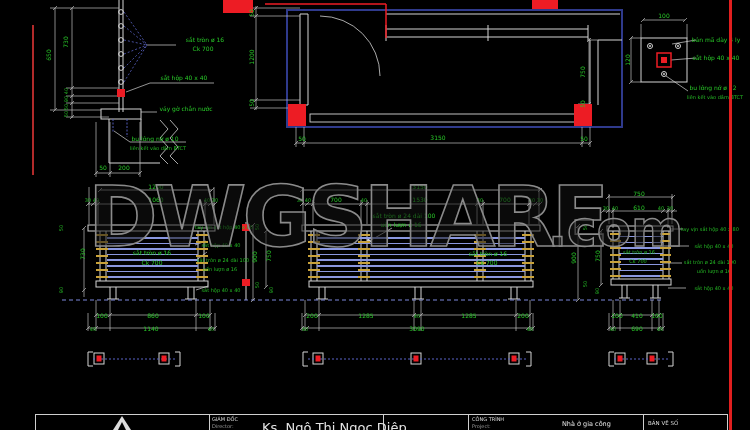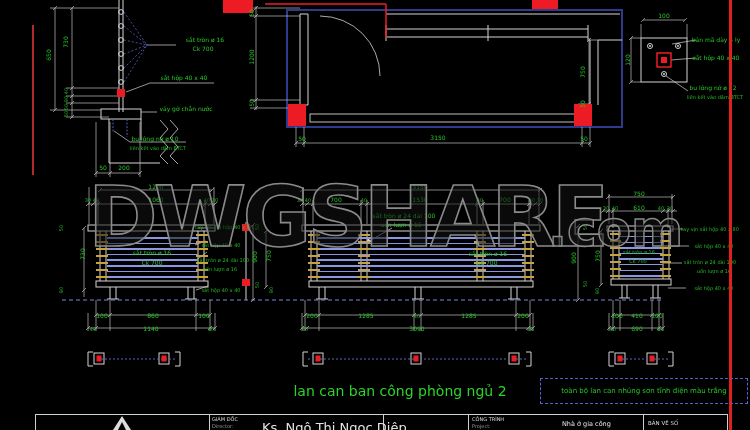--- a/index.html
+++ b/index.html
@@ -314,24 +314,20 @@
     </div>
 
   <svg class="layer" width="750" height="430" viewBox="0 0 750 430" style="z-index:5;">
     <text x="88" y="246" class="wm-main">DWGSHARE</text>
     <text x="548" y="246" class="wm-com">.com</text>
   </svg>
 
   <div class="redline-left"></div>
   <div class="redline-right"></div>
 
-  <div class="dwg-title">lan can ban công phòng ngủ 2</div>
-  <div class="note-box">
-    <span>toàn bộ lan can nhúng sơn tĩnh điện màu trắng</span>
-  </div>
 
   <div>
     <div class="tb-top"></div>
     <div class="tb-v" style="left:35px;"></div>
     <div class="tb-v" style="left:209px;"></div>
     <div class="tb-v" style="left:383px;"></div>
     <div class="tb-v" style="left:468px;"></div>
     <div class="tb-v" style="left:643px;"></div>
     <div class="tb-v" style="left:727px;"></div>
     <svg width="40" height="16" style="position:absolute;left:102px;top:414px;">

